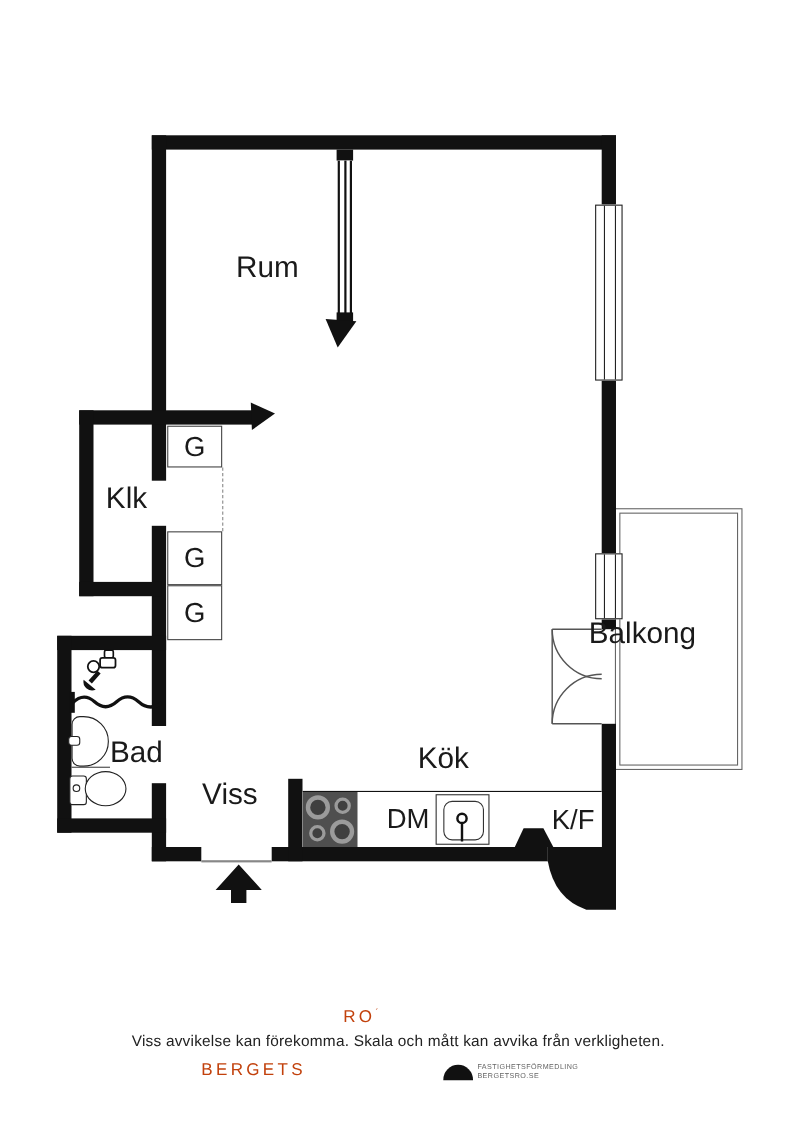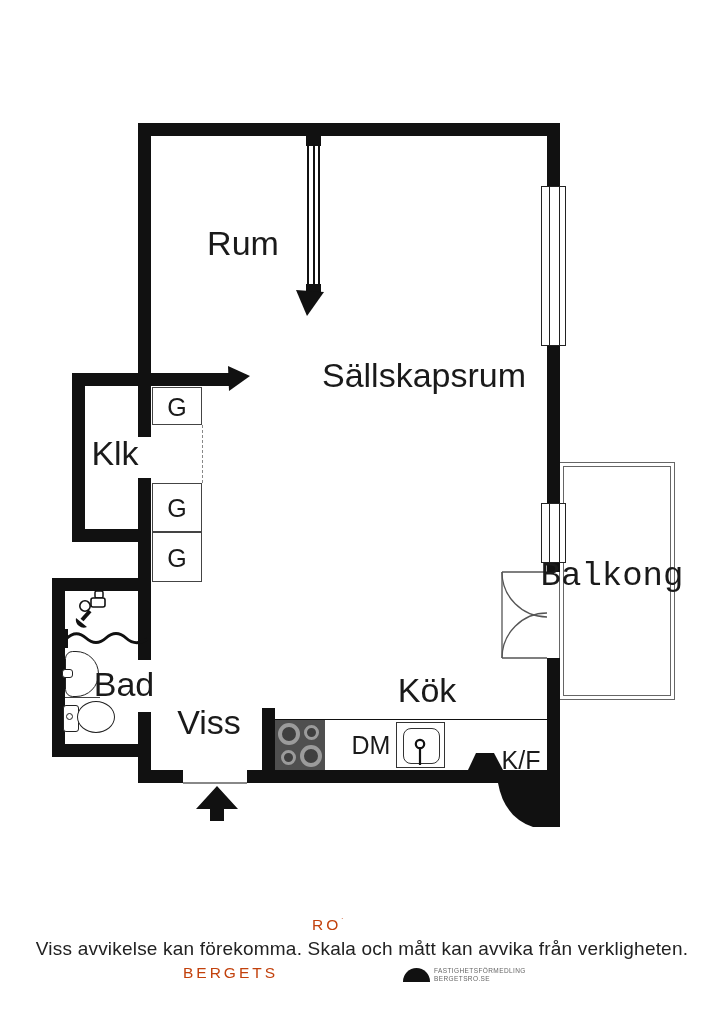--- a/index.html
+++ b/index.html
@@ -2,37 +2,37 @@
 <html><head>
 <meta charset="utf-8">
 <style>
   html,body{margin:0;padding:0;background:#fff;}
   #page{position:relative;width:724px;height:1024px;background:#fff;overflow:hidden;
         font-family:"Liberation Sans", sans-serif;color:#1a1a1a;}
   .wall{position:absolute;background:#111;}
   .window{position:absolute;background:#fff;border:1px solid #222;box-sizing:border-box;}
   .pane{position:absolute;left:7px;top:0;bottom:0;width:9px;border-left:1px solid #222;border-right:1px solid #222;}
   .gbox{position:absolute;background:#fff;border:1.3px solid #444;box-sizing:border-box;}
-  .lbl{position:absolute;transform:translate(-50%,-50%);font-size:34px;white-space:nowrap;color:#1a1a1a;}
+  .lbl{position:absolute;transform:translate(-50%,-50%);font-size:27px;white-space:nowrap;color:#1a1a1a;}
   .lbl-sm{font-size:25px;}
   .dash{position:absolute;border-left:1.5px dashed #888;}
   .thinline{position:absolute;background:#888;}
   .balcony{position:absolute;border:1.2px solid #666;box-sizing:border-box;background:#fff;}
   .balcony-inner{position:absolute;left:3px;top:3px;right:3px;bottom:3px;border:1px solid #666;}
   .counter{position:absolute;border-top:1.5px solid #111;box-sizing:border-box;background:#fff;}
   .stove{position:absolute;background:#4f4f4f;}
   .burner{position:absolute;border-radius:50%;background:#3f3f3f;border:4px solid #9b9b9b;box-sizing:border-box;}
   .sinkunit{position:absolute;border:1px solid #333;background:#fff;box-sizing:border-box;}
   .sinkbowl{position:absolute;left:6px;top:5px;width:37px;height:36px;border:1.3px solid #333;border-radius:8px;box-sizing:border-box;}
   .fixture{position:absolute;background:#fff;border:1.5px solid #222;box-sizing:border-box;}
   .partband{position:absolute;background:#fff;border-left:2px solid #111;border-right:2px solid #111;box-sizing:border-box;}
   .partband .mid{position:absolute;left:4px;top:0;bottom:0;width:1.5px;background:#111;}
   svg{position:absolute;left:0;top:0;}
   .footer-disclaimer{position:absolute;left:0;top:938px;width:724px;text-align:center;
-      font-size:19px;color:#222;letter-spacing:0.2px;}
+      font-size:14px;color:#222;letter-spacing:0.2px;}
   .brand{position:absolute;font-size:15.5px;letter-spacing:3px;color:#c2410c;}
   .brand-mark{font-size:8px;vertical-align:top;letter-spacing:0;}
   .dome{position:absolute;background:#111;border-radius:14px 14px 0 0;}
   .agency{position:absolute;font-size:6.5px;line-height:8px;color:#666;letter-spacing:0.4px;white-space:nowrap;}
 </style>
 </head>
 <body>
 
 <div id="page">
 
@@ -127,31 +127,30 @@
 
     <g>
       <circle cx="420" cy="744" r="4.2" fill="#fff" stroke="#111" stroke-width="2.2"></circle>
       <path d="M420,748 L420,765" stroke="#111" stroke-width="2.2"></path>
     </g>
 
     <path d="M468,770 L476,753 L494,753 L503,770 Z" fill="#111"></path>
   </svg>
 
   <div class="lbl" style="left:243px;top:243px;">Rum</div>
-  <div class="lbl" style="left:424px;top:375px;">Sällskapsrum</div>
   <div class="lbl" style="left:115px;top:453px;">Klk</div>
-  <div class="lbl" style="left:612px;top:576px;font-family:Liberation Mono, monospace;">Balkong</div>
+  <div class="lbl" style="left:584px;top:576px;">Balkong</div>
   <div class="lbl" style="left:124px;top:684px;">Bad</div>
   <div class="lbl" style="left:209px;top:722px;">Viss</div>
-  <div class="lbl" style="left:427px;top:690px;">Kök</div>
+  <div class="lbl" style="left:403px;top:690px;">Kök</div>
   <div class="lbl lbl-sm" style="left:177px;top:407px;">G</div>
   <div class="lbl lbl-sm" style="left:177px;top:508px;">G</div>
   <div class="lbl lbl-sm" style="left:177px;top:558px;">G</div>
   <div class="lbl lbl-sm" style="left:371px;top:745px;">DM</div>
-  <div class="lbl lbl-sm" style="left:521px;top:746px;margin-top:14px;">K/F</div>
+  <div class="lbl lbl-sm" style="left:521px;top:746px;">K/F</div>
 
   <div class="footer-disclaimer">Viss avvikelse kan förekomma. Skala och mått kan avvika från verkligheten.</div>
   <div class="brand" style="left:183px;top:964px;">BERGETS</div>
   <div class="brand" style="left:312px;top:916px;"><span>RO</span><span class="brand-mark">´</span></div>
   <div class="dome" style="left:403px;top:968px;width:27px;height:14px;"></div>
   <div class="agency" style="left:434px;top:967px;">
     <div>FASTIGHETSFÖRMEDLING</div>
     <div>BERGETSRO.SE</div>
   </div>
 

